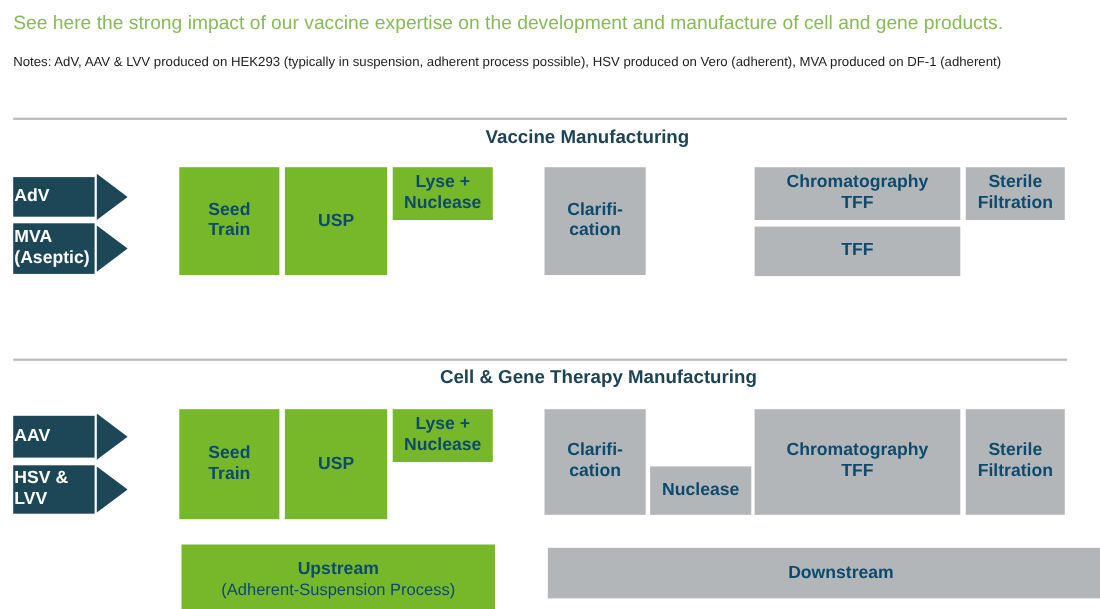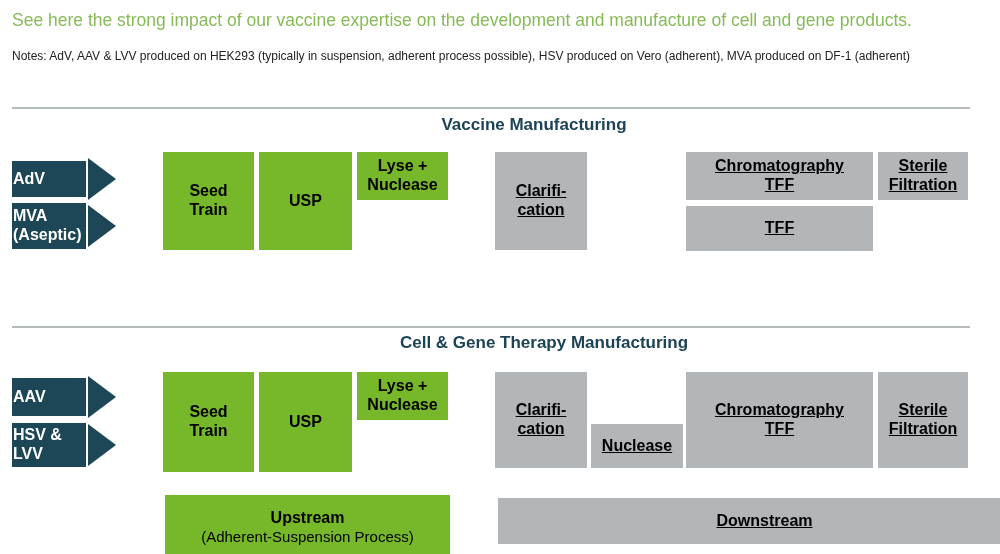--- a/index.html
+++ b/index.html
@@ -15,24 +15,24 @@
     background:var(--divider_gray,#b6bbbe);}
   #divider-vaccine{top:107px;}
   #divider-cgt{top:326px;}
 
   .section-title{position:absolute;text-align:center;
     font-size:17px;font-weight:700;color:var(--title_navy,#1c4356);}
   #title-vaccine{left:68px;width:932px;top:115px;}
   #title-cgt{left:88px;width:912px;top:333px;}
 
   .box{position:absolute;display:flex;align-items:center;justify-content:center;
-    text-align:center;color:#000000;font-weight:700;font-size:16px;line-height:1.16;
+    text-align:center;color:#0c4a6e;font-weight:700;font-size:16px;line-height:1.16;
     white-space:pre-line;}
   .green{background:var(--box_green,#77b82b);}
-  .gray{background:var(--box_gray,#b3b6b8);text-decoration:underline;}
+  .gray{background:var(--box_gray,#b3b6b8);}
 
   
   #v-seed{left:163px;top:152px;width:91px;height:98px;}
   #v-usp{left:259px;top:152px;width:93px;height:98px;}
   #v-lyse{left:357px;top:152px;width:91px;height:48px;}
   #v-clar{left:495px;top:152px;width:92px;height:98px;}
   #v-chrom{left:686px;top:152px;width:187px;height:48px;}
   #v-sterile{left:878px;top:152px;width:90px;height:48px;}
   #v-tff{left:686px;top:206px;width:187px;height:45px;}
 

